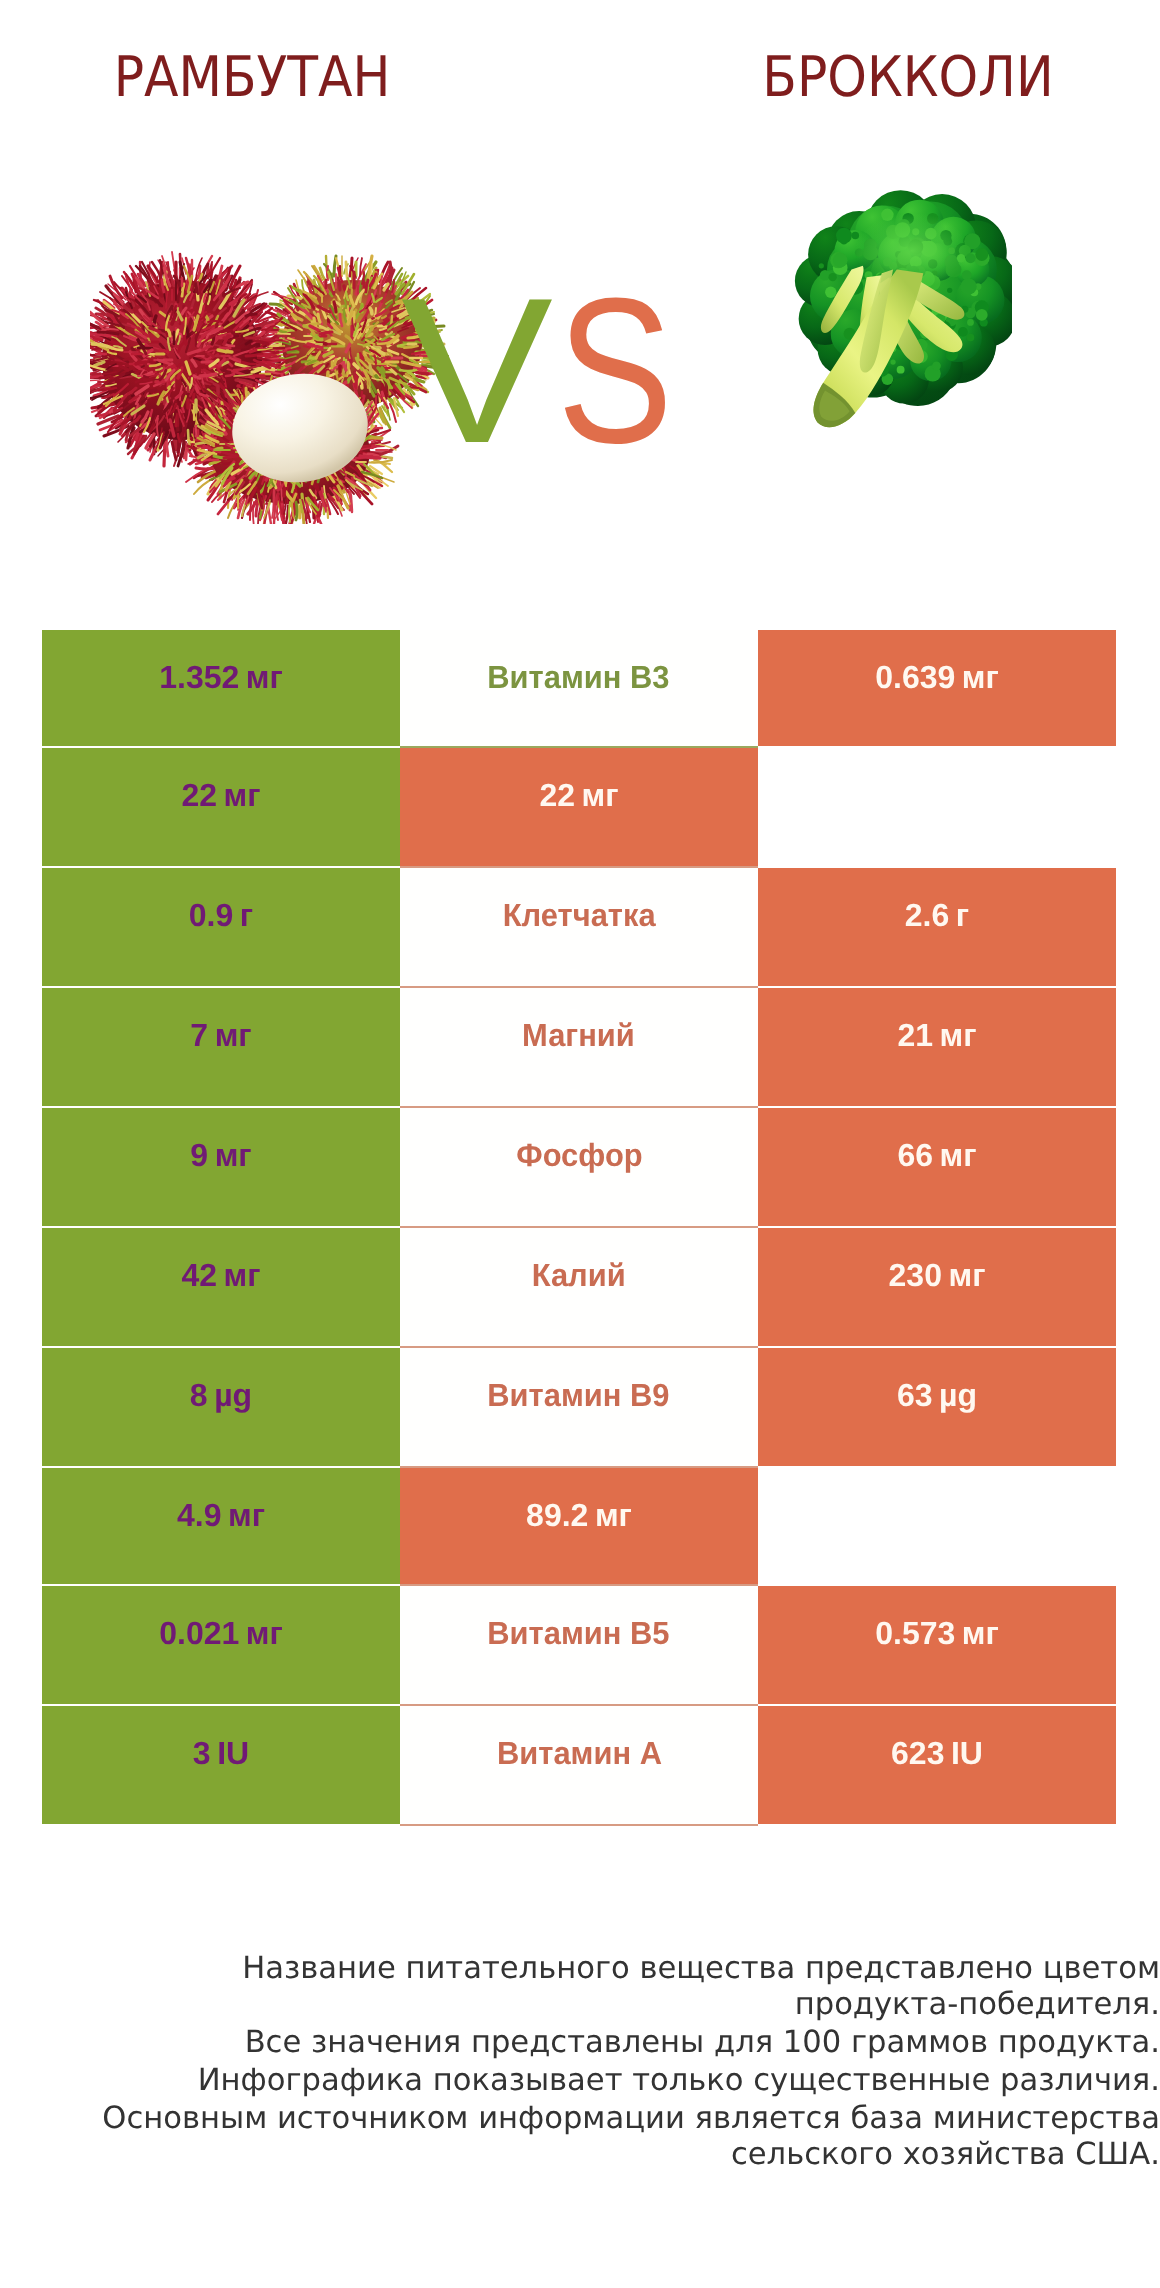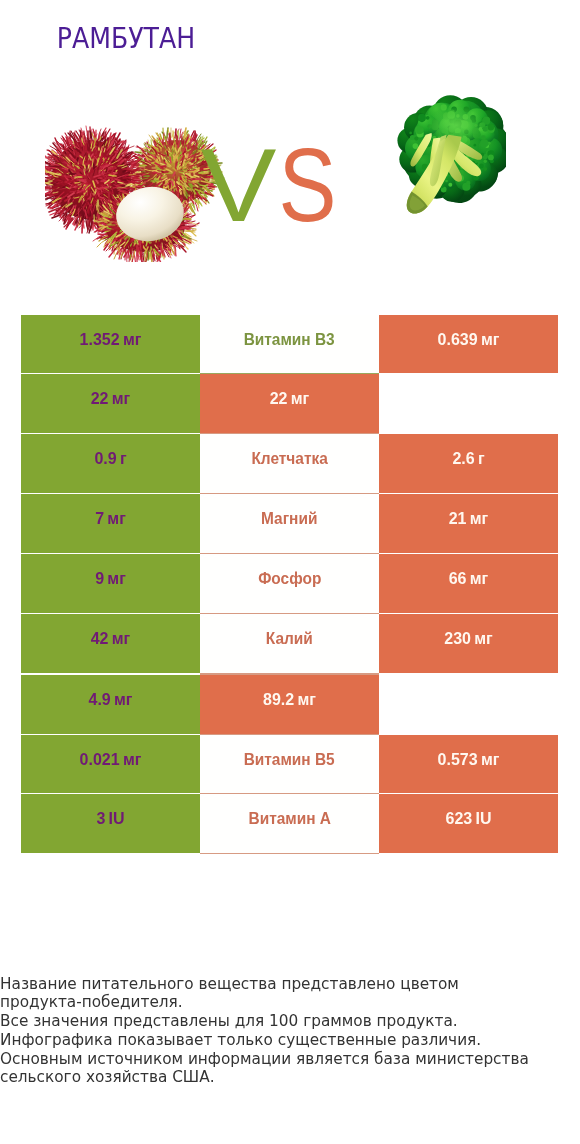--- a/index.html
+++ b/index.html
@@ -1,21 +1,21 @@
 <!DOCTYPE html>
 <html><head>
 <meta charset="utf-8">
 <style>
   html,body{margin:0;padding:0;}
   body{width:580px;height:1144px;background:#ffffff;font-family:"Liberation Sans",sans-serif;overflow:hidden;}
   .page{position:relative;width:580px;height:1144px;background:#fff;overflow:hidden;}
 
   
   .titles{position:absolute;top:0;left:0;width:580px;height:70px;}
-  .title{position:absolute;top:0;font-size:28px;color:#4c1d95;font-weight:400;text-align:center;
+  .title{position:absolute;top:0;font-size:28px;color:#7f1d1d;font-weight:400;text-align:center;
          line-height:77px;white-space:nowrap;text-transform:uppercase;
          font-family:"DejaVu Sans",sans-serif;font-stretch:condensed;}
   .title-left{left:0;width:252px;}
   .title-right{left:328px;width:252px;}
 
   
   .hero{position:absolute;top:0;left:0;width:580px;height:300px;}
   .img-left{position:absolute;left:45px;top:118px;width:187px;height:144px;}
   .img-right{position:absolute;left:388px;top:93px;width:118px;height:127px;}
   .img-left svg,.img-right svg{display:block;width:100%;height:100%;}
@@ -35,30 +35,31 @@
   .cell.right{background:#e06e4b;color:#fff8f0;}
   .cell.mid{background:#fffffe;}
   .val{font-weight:700;font-size:16px;white-space:nowrap;}
   .val .u{font-size:16px;margin-left:-1.2px;}
   .nut{font-weight:700;font-size:16px;white-space:nowrap;display:inline-block;transform:scaleX(0.965);}
   .sepwrap{display:flex;height:1px;}
   .sepwrap .s1,.sepwrap .s3{width:179px;background:#ffffff;}
   .sepwrap .s2{width:179px;}
 
   
-  .footer{position:absolute;left:0;top:974.5px;width:580px;text-align:left;color:#333333;
+  .footer{position:absolute;left:0;top:974.5px;width:580px;text-align:right;color:#333333;
           font-family:"DejaVu Sans",sans-serif;font-size:15.3px;line-height:18.75px;font-weight:400;}
 </style>
 </head>
 <body>
 
 <div class="page">
 
   <div class="titles">
     <div class="title title-left">Рамбутан</div>
+    <div class="title title-right">Брокколи</div>
   </div>
 
   <div class="hero">
     <div class="img-left">
       <svg viewBox="45 118 187 144" aria-hidden="true">
           <defs>
             <radialGradient id="rg1" cx="40%" cy="32%" r="72%">
               <stop offset="0" stop-color="#b82236"></stop>
               <stop offset=".5" stop-color="#981121"></stop>
               <stop offset="1" stop-color="#640917"></stop>
@@ -1392,20 +1393,31 @@
         </div>
         <div class="cell right">
           <span class="val"><span>230</span> <span class="u">мг</span></span>
         </div>
       </div>
       <div class="sepwrap">
         <div class="s1"></div>
         <div class="s2" style="background: rgb(215, 155, 131);"></div>
         <div class="s3"></div>
       </div>
+      <div class="row">
+        <div class="cell left">
+          <span class="val"><span>8</span> <span class="u">µg</span></span>
+        </div>
+        <div class="cell mid">
+          <span class="nut" style="color: rgb(201, 108, 82);">Витамин B9</span>
+        </div>
+        <div class="cell right">
+          <span class="val"><span>63</span> <span class="u">µg</span></span>
+        </div>
+      </div>
       <div class="sepwrap">
         <div class="s1"></div>
         <div class="s2" style="background: rgb(215, 155, 131);"></div>
         <div class="s3"></div>
       </div>
       <div class="row">
         <div class="cell left">
           <span class="val"><span>4.9</span> <span class="u">мг</span></span>
         </div>
         <div class="cell right">

